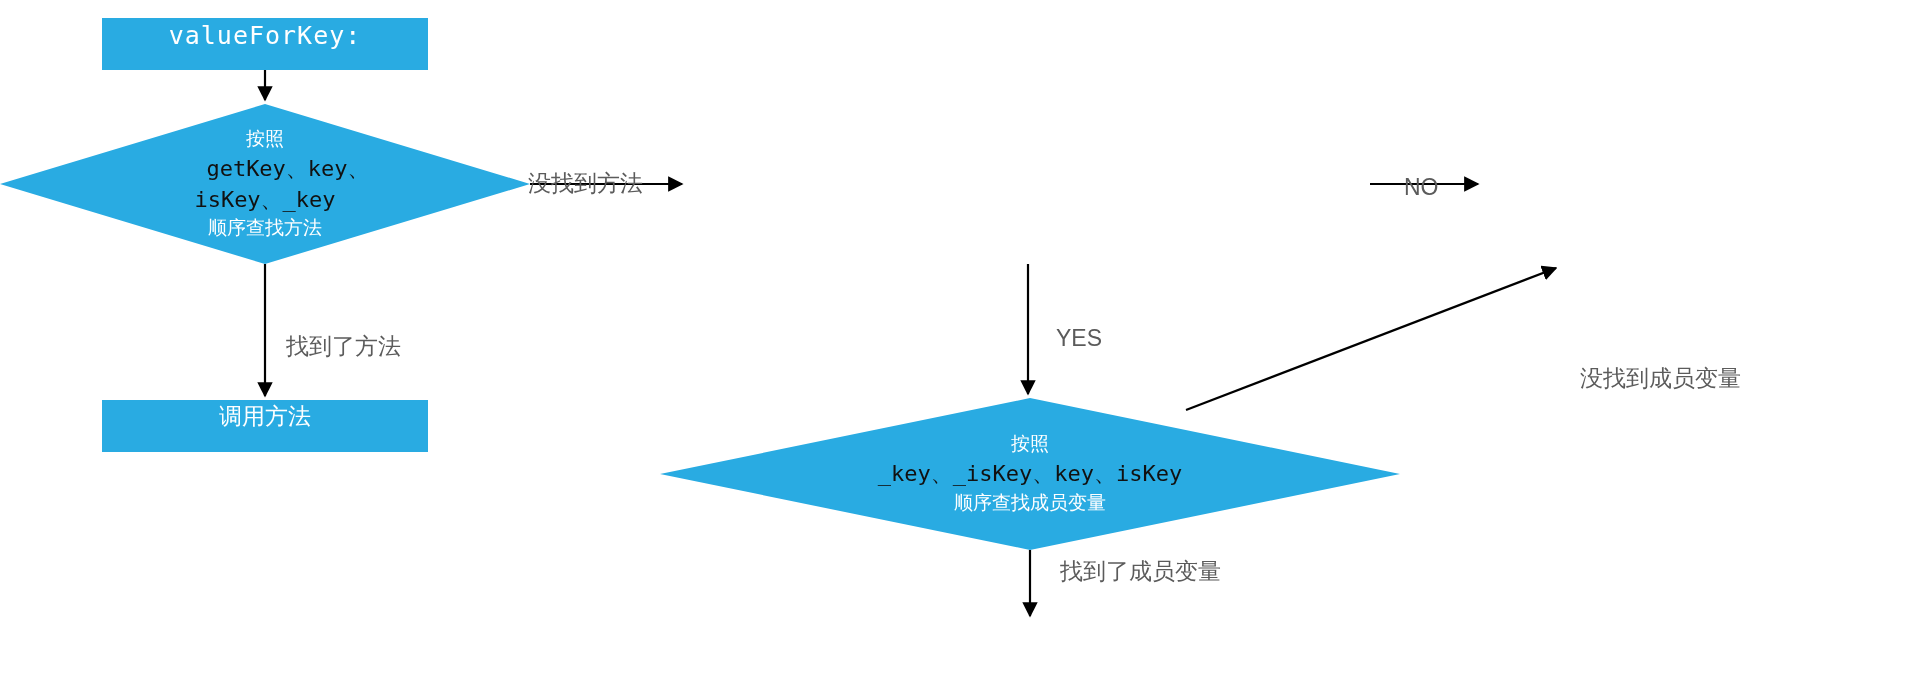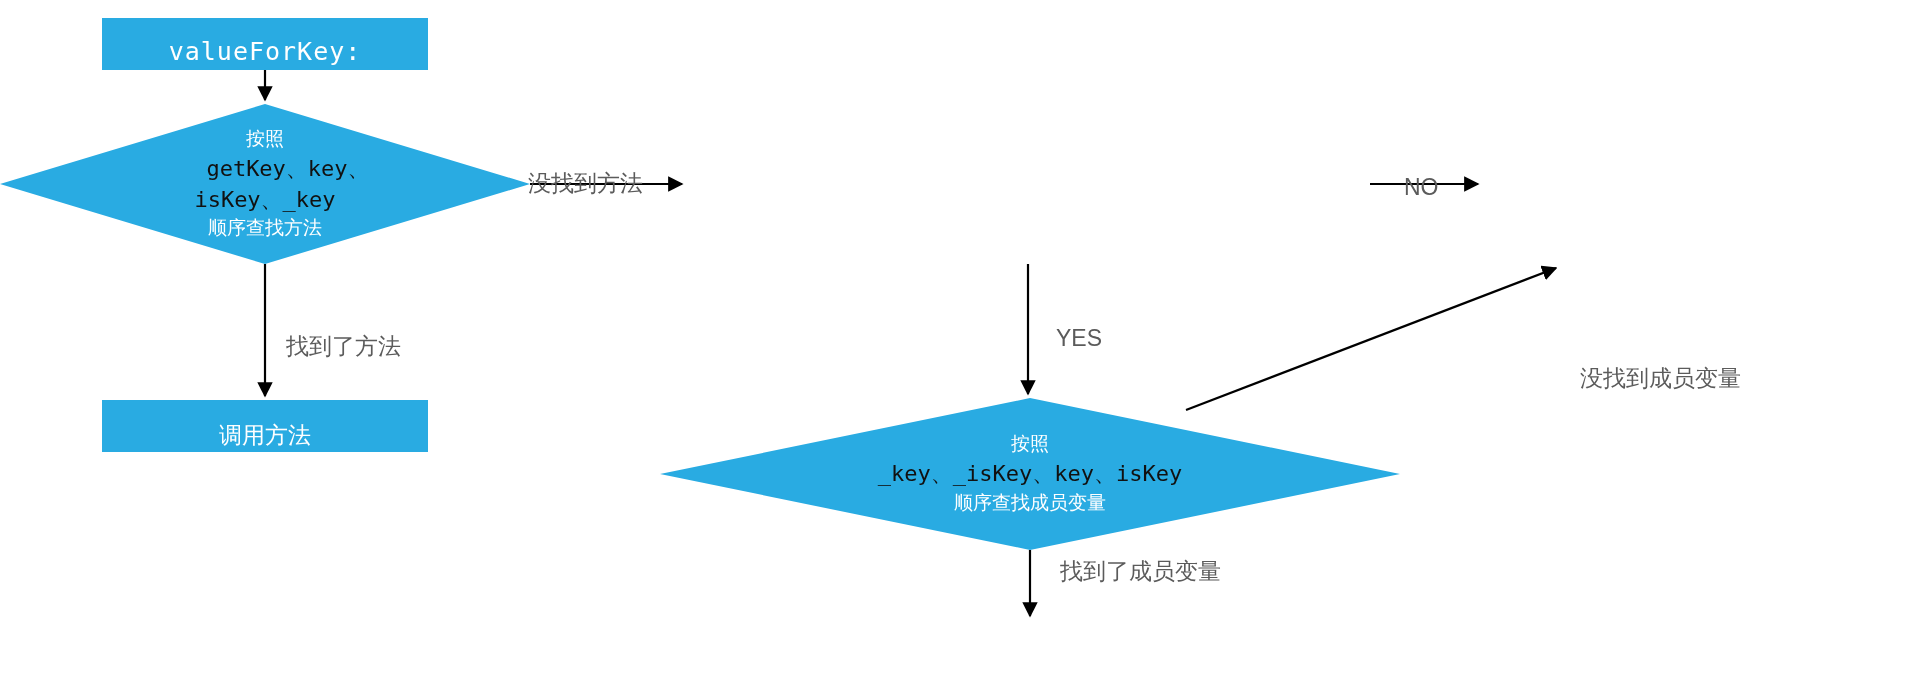--- a/index.html
+++ b/index.html
@@ -26,21 +26,21 @@
     pointer-events: none;
   }
 
   
   .box {
     position: absolute;
     background: #29abe2;
     display: flex;
     flex-direction: column;
     align-items: center;
-    justify-content: flex-end;
+    justify-content: flex-start;
     box-sizing: border-box;
     color: #ffffff;
     text-align: center;
   }
   .box .ln { display: block; line-height: 1.45; }
 
   
   .diamond {
     position: absolute;
     display: flex;

